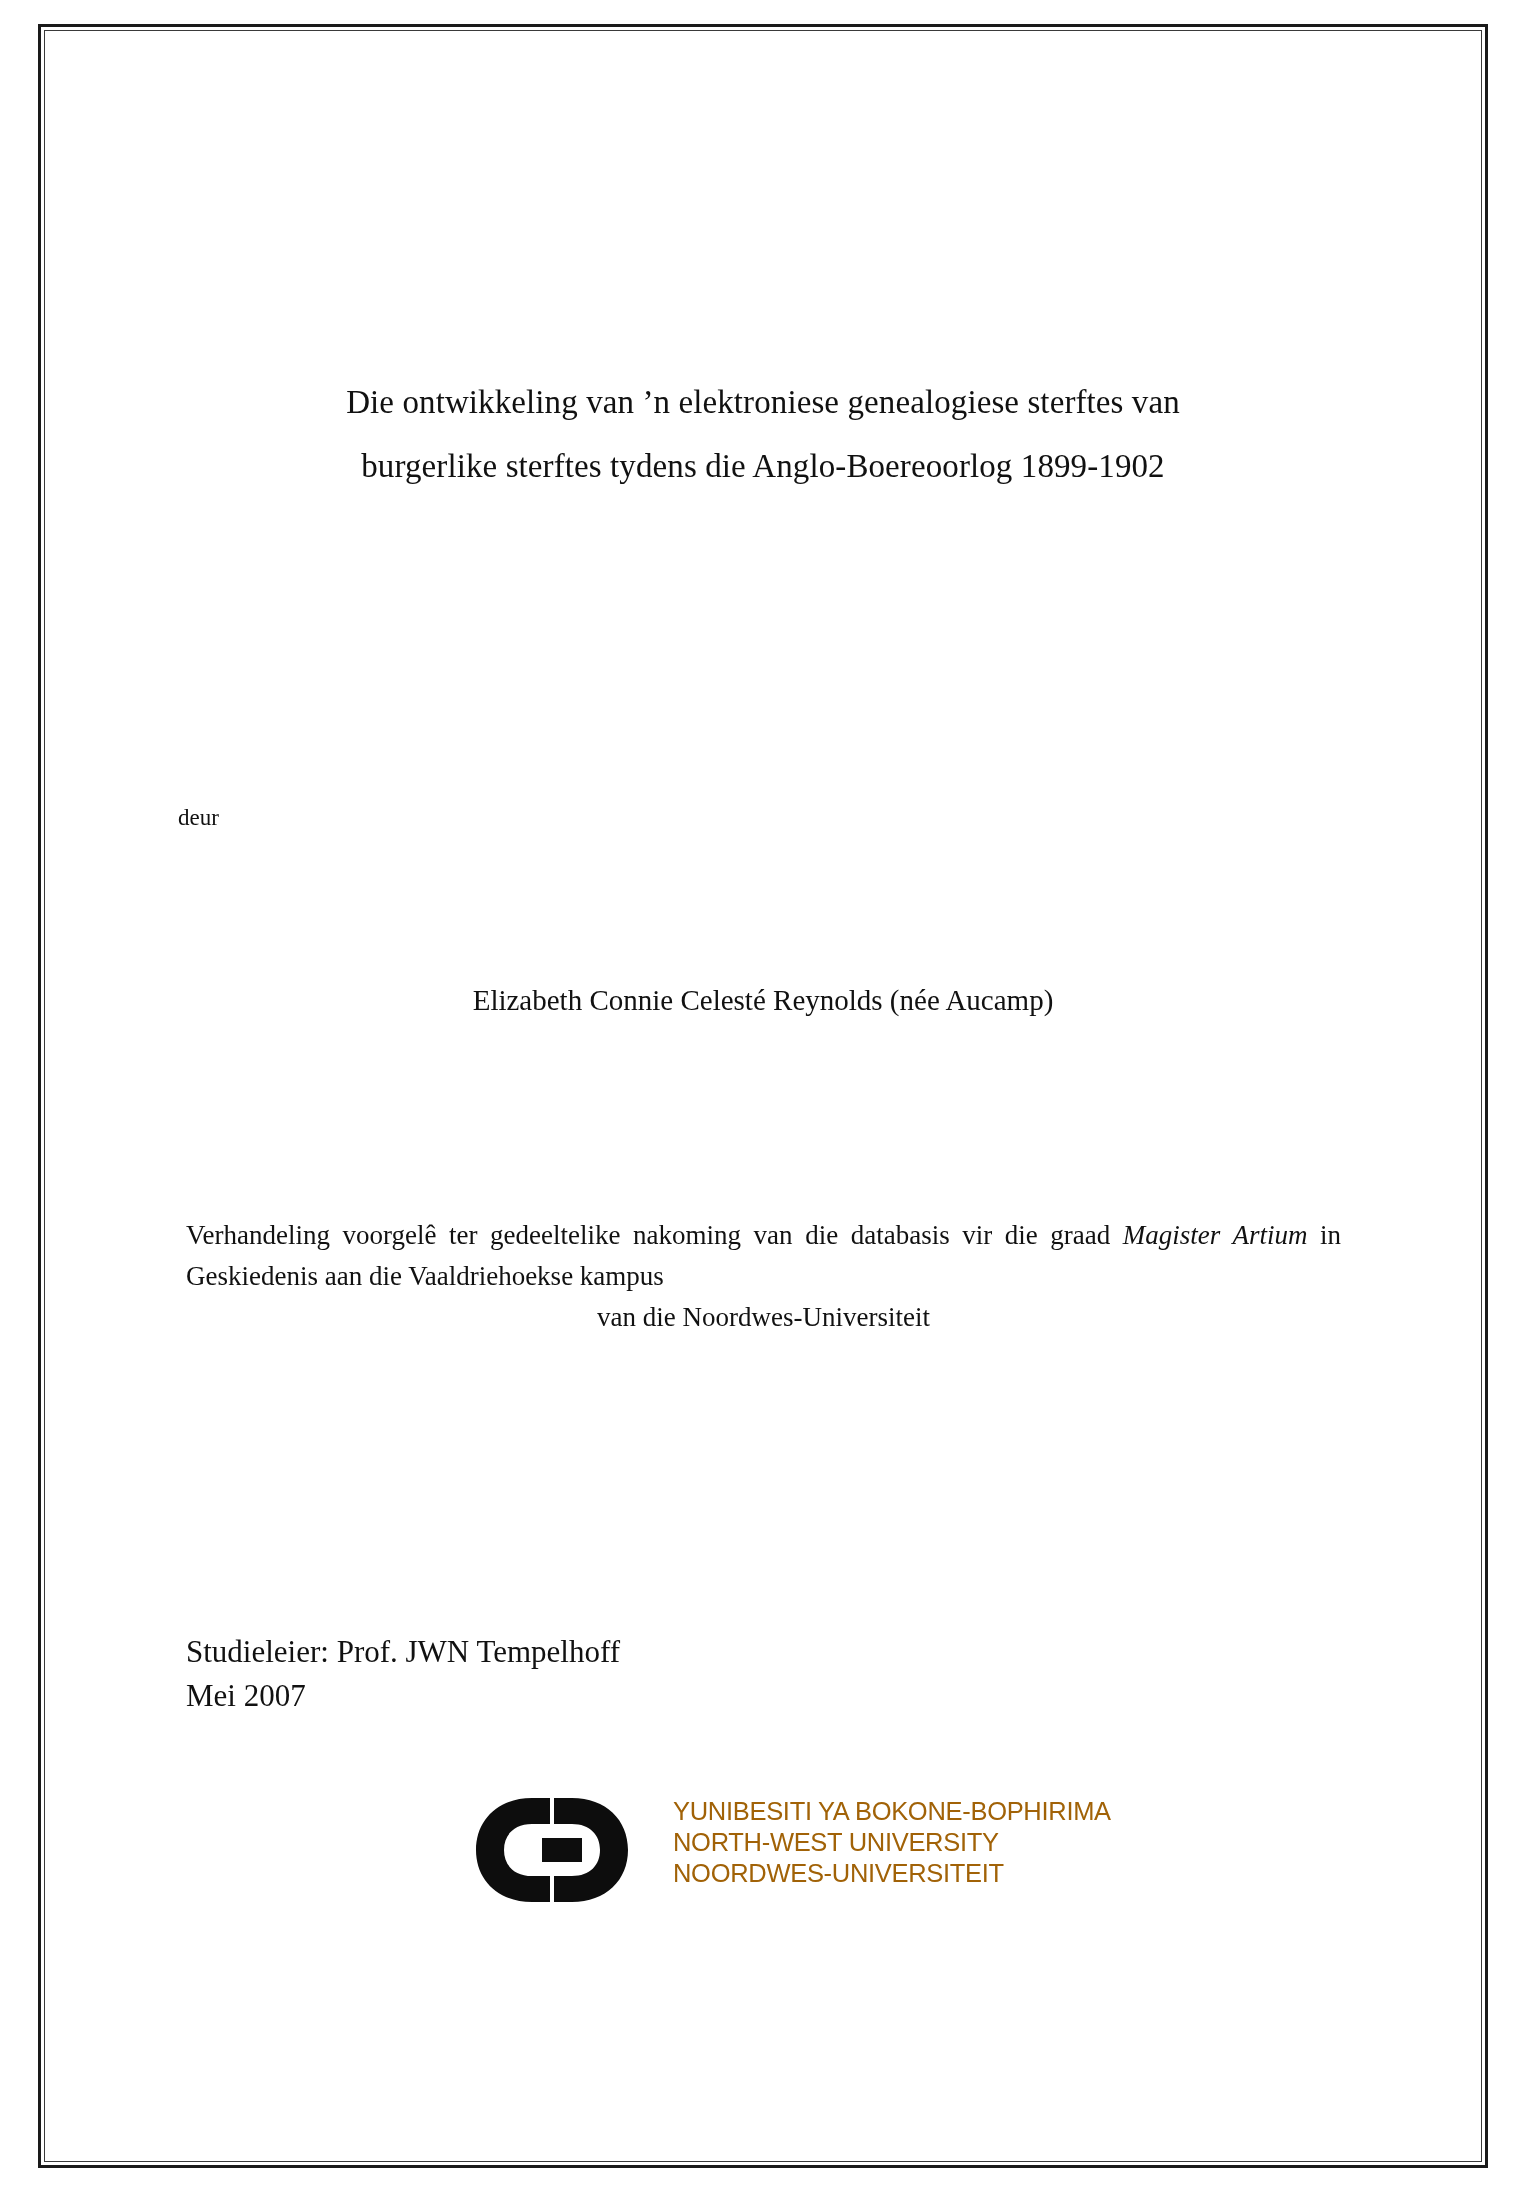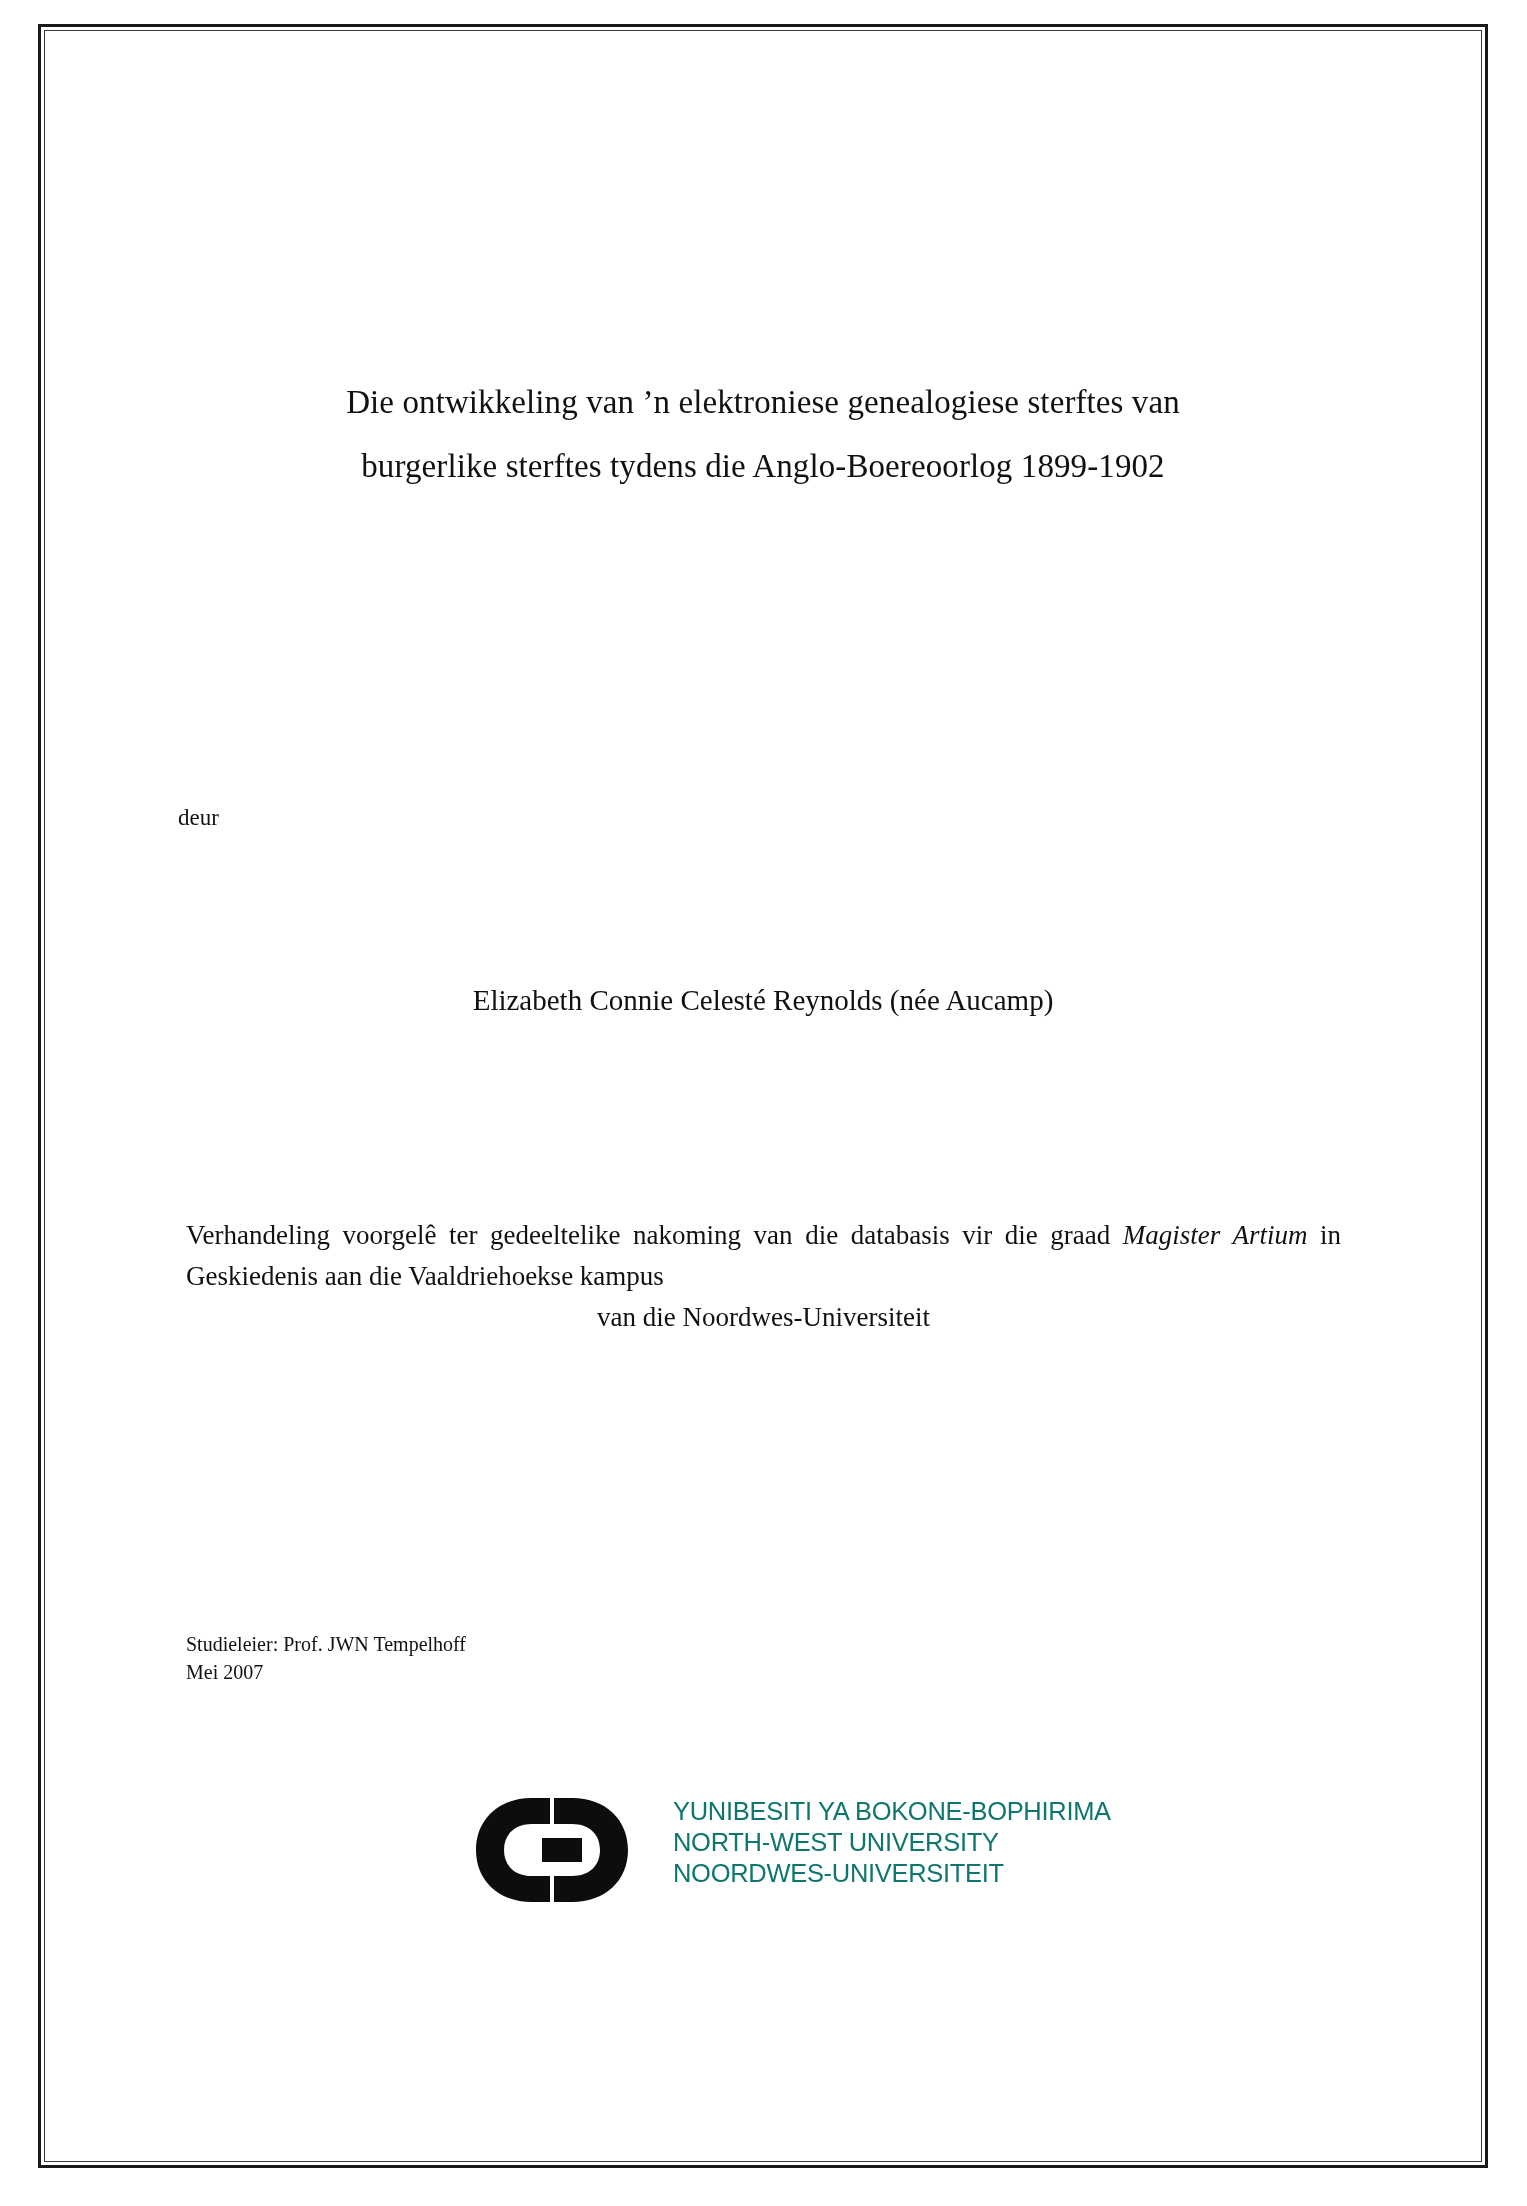--- a/index.html
+++ b/index.html
@@ -94,21 +94,21 @@
   }
   .statement em {
     font-style: italic;
   }
 
   .supervisor {
     position: absolute;
     top: 1630px;
     left: 8px;
     width: 800px;
-    font-size: 20px;
+    font-size: 31px;
     line-height: 1.42;
   }
   .supervisor span { display: block; }
 
   
   .logo-block {
     position: absolute;
     top: 1790px;
     left: 290px;
     width: 720px;
@@ -122,21 +122,21 @@
     height: 120px;
   }
   .logo-text {
     position: absolute;
     left: 205px;
     top: 6px;
     font-family: "Liberation Sans", sans-serif;
     font-size: 25.5px;
     line-height: 1.22;
     letter-spacing: -0.3px;
-    color: #0f766e;
+    color: #a16207;
     font-weight: 400;
   }
   .logo-text span { display: block; white-space: nowrap; }
 </style>
 </head>
 <body>
 
 <div class="page">
 
   <div class="page-border"></div>

